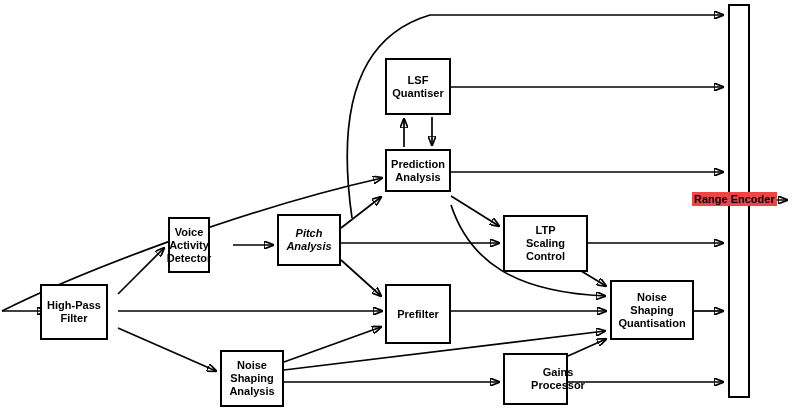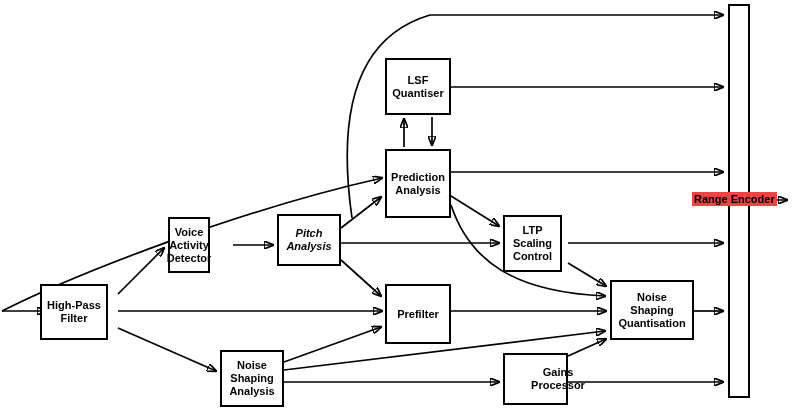--- a/index.html
+++ b/index.html
@@ -96,36 +96,36 @@
   <div class="node" style="left:277px;top:214px;width:64px;height:52px;font-style:italic;">
     <span>Pitch
 Analysis</span>
   </div>
 
   <div class="node" style="left:385px;top:58px;width:66px;height:57px;">
     <span>LSF
 Quantiser</span>
   </div>
 
-  <div class="node" style="left:385px;top:149px;width:66px;height:69px;">
+  <div class="node" style="left:385px;top:149px;width:66px;height:43px;">
     <span>Prediction
 Analysis</span>
   </div>
 
   <div class="node" style="left:385px;top:284px;width:66px;height:60px;">
     <span>Prefilter</span>
   </div>
 
   <div class="node" style="left:220px;top:350px;width:64px;height:57px;">
     <span>Noise
 Shaping
 Analysis</span>
   </div>
 
-  <div class="node" style="left:503px;top:215px;width:59px;height:57px;">
+  <div class="node" style="left:503px;top:215px;width:85px;height:57px;">
     <span>LTP
 Scaling
 Control</span>
   </div>
 
   <div class="node" style="left:503px;top:353px;width:65px;height:52px;padding-left:45px;">
     <span>Gains
 Processor</span>
   </div>
 

